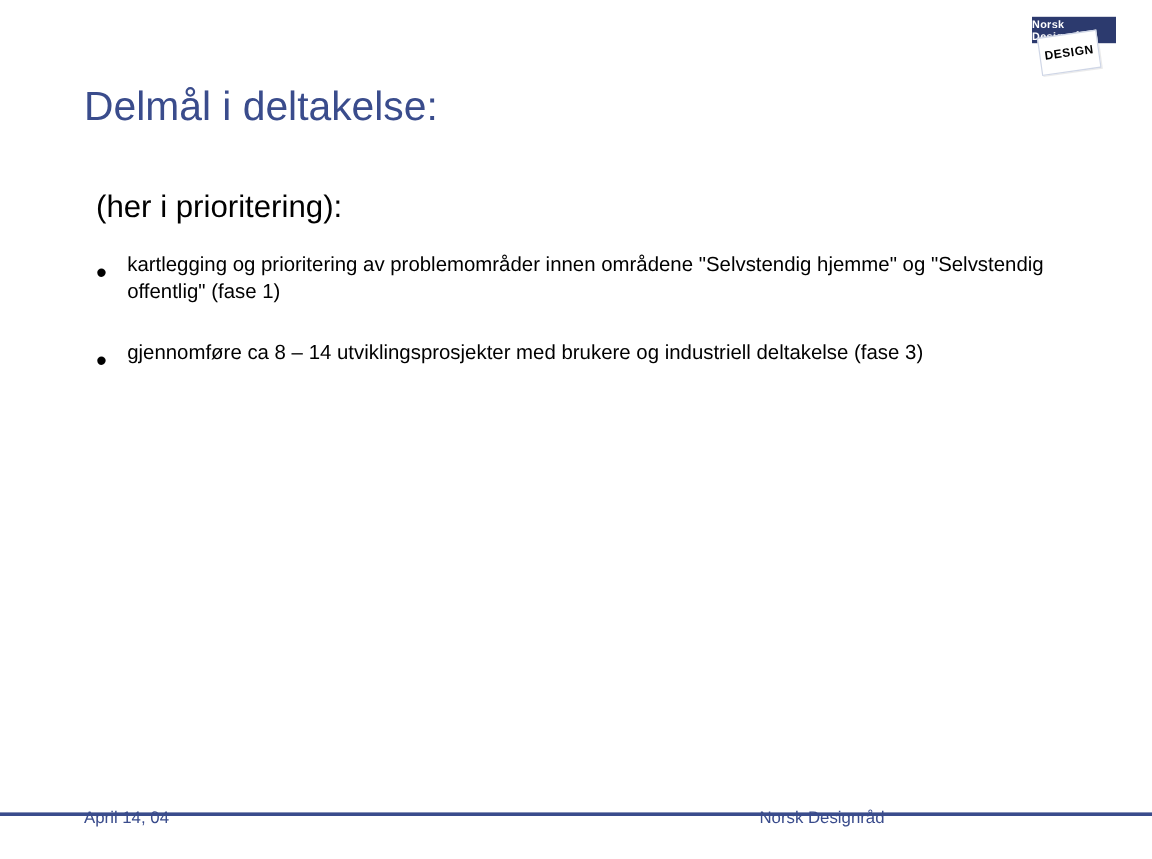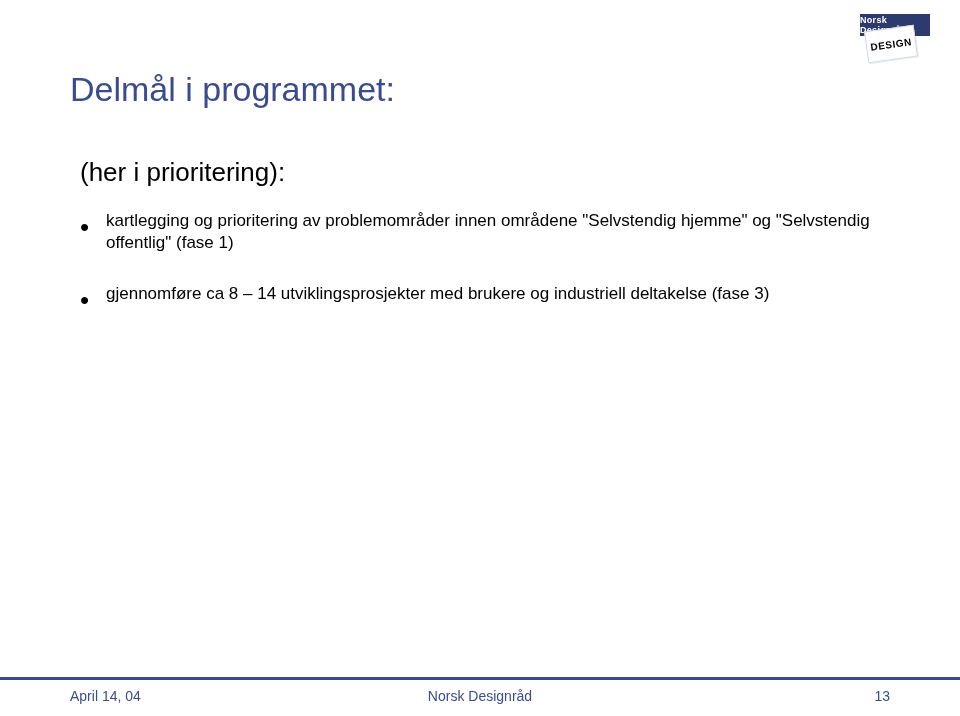--- a/index.html
+++ b/index.html
@@ -48,21 +48,21 @@
     top: 0;
     font-size: 26px;
   }
   .footer {
     position: absolute;
     bottom: 0;
     left: 0;
     width: 100%;
     height: 28px;
     display: flex;
-    align-items: flex-start;
+    align-items: flex-end;
     justify-content: space-between;
     padding: 0 70px 27px 70px;
     font-size: 14px;
     color: #3a4c8c;
   }
   .footer-bar {
     position: absolute;
     bottom: 36px;
     left: 0;
     width: 100%;
@@ -117,29 +117,28 @@
 </head>
 <body>
 
 <div class="slide">
 
   <div class="logo">
     <div class="logo-back">Norsk Designråd</div>
     <div class="logo-front">DESIGN</div>
   </div>
 
-  <h1 class="title">Delmål i programmet:</h1>
+  <h1 class="title">Delmål i deltakelse:</h1>
 
   <div class="subtitle">(her i prioritering):</div>
 
   <ul class="bullet-list">
     <li>kartlegging  og prioritering av problemområder innen områdene "Selvstendig hjemme" og "Selvstendig offentlig" (fase 1)</li>
     <li>gjennomføre ca 8 – 14 utviklingsprosjekter med brukere og industriell deltakelse (fase 3)</li>
   </ul>
 
   <div class="footer-bar"></div>
   <div class="footer">
     <div class="footer-left">April 14, 04</div>
     <div class="footer-center">Norsk Designråd</div>
-    <div class="footer-right">13</div>
   </div>
 
 </div>
 
 </body></html>

